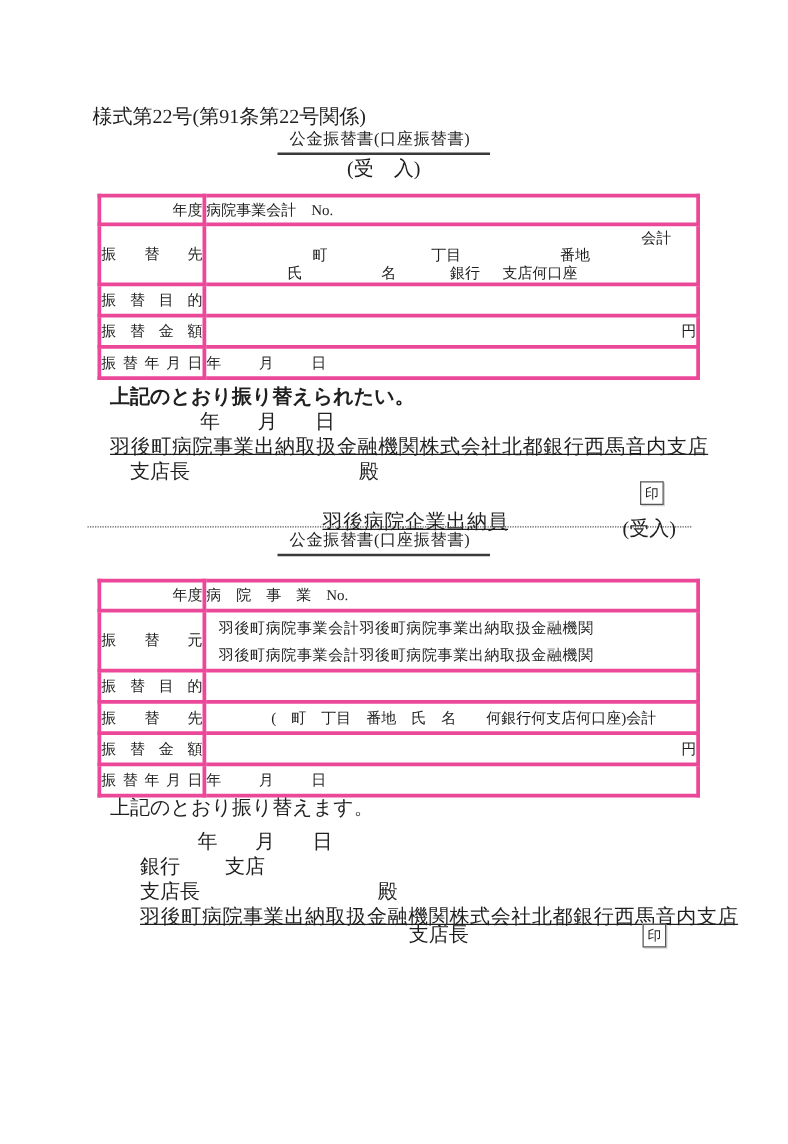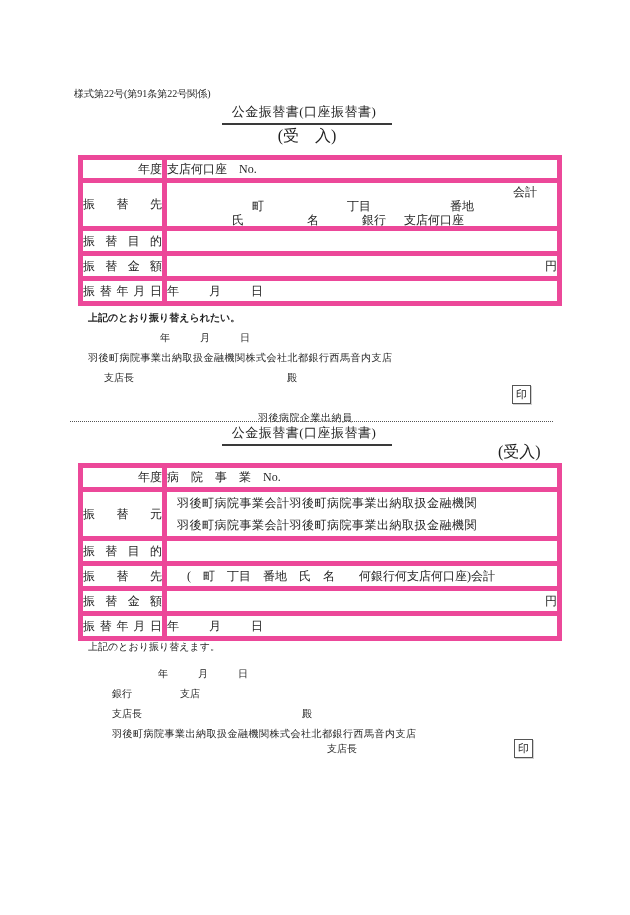--- a/index.html
+++ b/index.html
@@ -5,40 +5,40 @@
   html,body{margin:0;padding:0;}
   body{
     width:630px;height:915px;
     background:#ffffff;
     font-family:"Liberation Serif","DejaVu Serif",serif;
     color:#1f1f1f;
     position:relative;
     overflow:hidden;
   }
   .abs{position:absolute;white-space:nowrap;}
-  .fs12{font-size:10px;line-height:14px;}
+  .fs12{font-size:16px;line-height:14px;}
   .fs13{font-size:16px;line-height:15px;}
   .center-row{left:0;width:614px;text-align:center;}
   .title-underline{
     display:inline-block;
     border-bottom:2px solid #3a3a3a;
     padding:0 16px 2px 10px;
     font-size:13px;
     letter-spacing:0.5px;
   }
-  .ls05{letter-spacing:0.5px;}
+  .ls05{letter-spacing:0.5px;text-decoration:underline;}
   
   table.form{
     border-collapse:collapse;
     table-layout:fixed;
     width:479px;
     background:#fff;
   }
   table.form td{
-    border:5px solid #ec4899;
+    border:3px solid #ec4899;
     font-size:12px;
     padding:0;
     overflow:hidden;
     margin-top:24px;
   }
   td.lbl{padding:0 8px;}
   td.lbl-right{text-align:right;padding-right:6px;}
   .dist{display:flex;justify-content:space-between;align-items:center;}
   td.val{padding-left:10px;}
   td.val-right{text-align:right;padding-right:8px;}
@@ -72,21 +72,21 @@
 
 <div class="abs" style="left:78px;top:155px;">
   <table class="form">
     <colgroup>
         <col style="width:84px">
         <col style="width:395px">
       </colgroup>
     <tbody>
         <tr style="height:23px;">
       <td class="lbl-right">年度</td>
-      <td class="val">支店何口座　No.</td>
+      <td class="val">病院事業会計　No.</td>
     </tr>
     <tr style="height:48px;">
       <td class="lbl">
         <div class="dist">
               <span>振</span>
               <span>替</span>
               <span>先</span>
             </div>
       </td>
       <td class="rel">
@@ -150,21 +150,21 @@
 <div class="abs fs12 ls05" style="left:258px;top:391px;margin-top:20px;">羽後病院企業出納員</div>
 <div class="abs seal" style="left:512px;top:385px;">
   <span>印</span>
 </div>
 
 <div class="abs dotted" style="left:70px;top:421px;width:483px;"></div>
 
 <div class="abs center-row" style="top:423px;">
   <span class="title-underline">公金振替書(口座振替書)</span>
 </div>
-<div class="abs fs13" style="left:498px;top:444px;">(受入)</div>
+<div class="abs fs13" style="left:498px;top:416px;">(受入)</div>
 
 <div class="abs" style="left:78px;top:463px;">
   <table class="form">
     <colgroup>
         <col style="width:84px">
         <col style="width:395px">
       </colgroup>
     <tbody>
         <tr style="height:24px;">
       <td class="lbl-right">年度</td>
@@ -195,21 +195,21 @@
       <td class="val"></td>
     </tr>
     <tr style="height:25px;">
       <td class="lbl">
         <div class="dist">
               <span>振</span>
               <span>替</span>
               <span>先</span>
             </div>
       </td>
-      <td class="val" style="padding-left:20px;">(　町　丁目　番地　氏　名　　何銀行何支店何口座)会計</td>
+      <td class="val" style="padding-left:20px;text-align:center;">(　町　丁目　番地　氏　名　　何銀行何支店何口座)会計</td>
     </tr>
     <tr style="height:25px;">
       <td class="lbl">
         <div class="dist">
               <span>振</span>
               <span>替</span>
               <span>金</span>
               <span>額</span>
             </div>
       </td>

